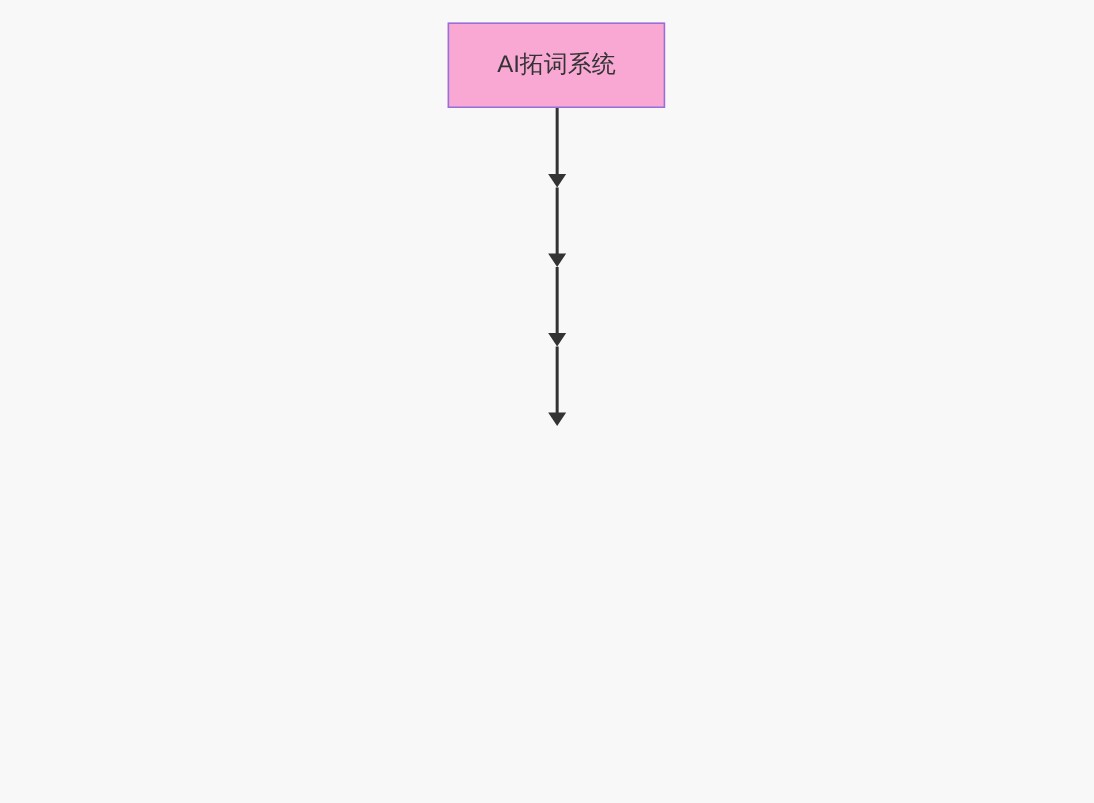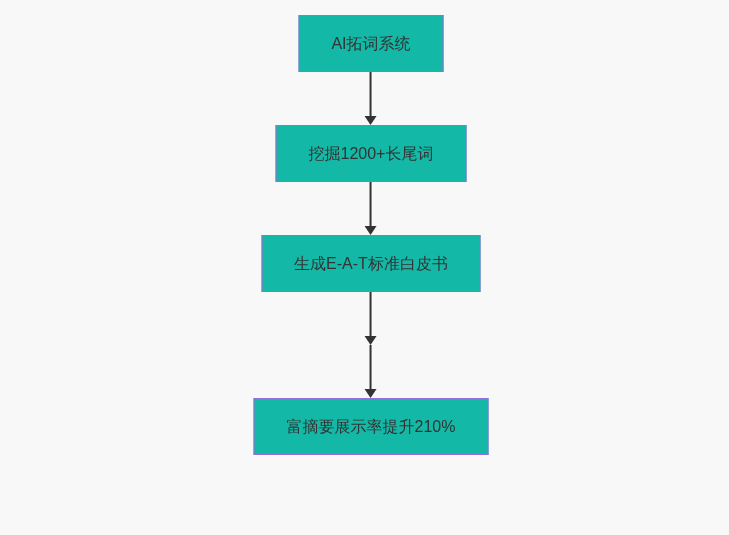--- a/index.html
+++ b/index.html
@@ -13,21 +13,21 @@
   .flowchart {
     position: absolute;
     top: 15px;
     left: 371px;
     transform: translateX(-50%);
     display: flex;
     flex-direction: column;
     align-items: center;
   }
   .node {
-    background: #14b8a6;
+    background: #f9a8d4;
     border: 1px solid #9370DB;
     color: #333333;
     font-size: 16px;
     line-height: 19px;
     padding: 18px 32px;
     text-align: center;
     white-space: nowrap;
     min-height: 56px;
     display: flex;
     align-items: center;
@@ -60,41 +60,32 @@
 
   <div class="node">
     <span>AI拓词系统</span>
   </div>
 
   <div class="edge">
     <div class="edge-line"></div>
     <div class="edge-arrowhead"></div>
   </div>
 
-  <div class="node">
-    <span>挖掘1200+长尾词</span>
-  </div>
-
-  <div class="edge">
-    <div class="edge-line"></div>
-    <div class="edge-arrowhead"></div>
-  </div>
-
-  <div class="node">
-    <span>生成E-A-T标准白皮书</span>
-  </div>
 
   <div class="edge">
     <div class="edge-line"></div>
     <div class="edge-arrowhead"></div>
   </div>
 
 
   <div class="edge">
     <div class="edge-line"></div>
     <div class="edge-arrowhead"></div>
   </div>
 
-  <div class="node">
-    <span>富摘要展示率提升210%</span>
+
+  <div class="edge">
+    <div class="edge-line"></div>
+    <div class="edge-arrowhead"></div>
   </div>
+
 
 </div>
 
 </body></html>

